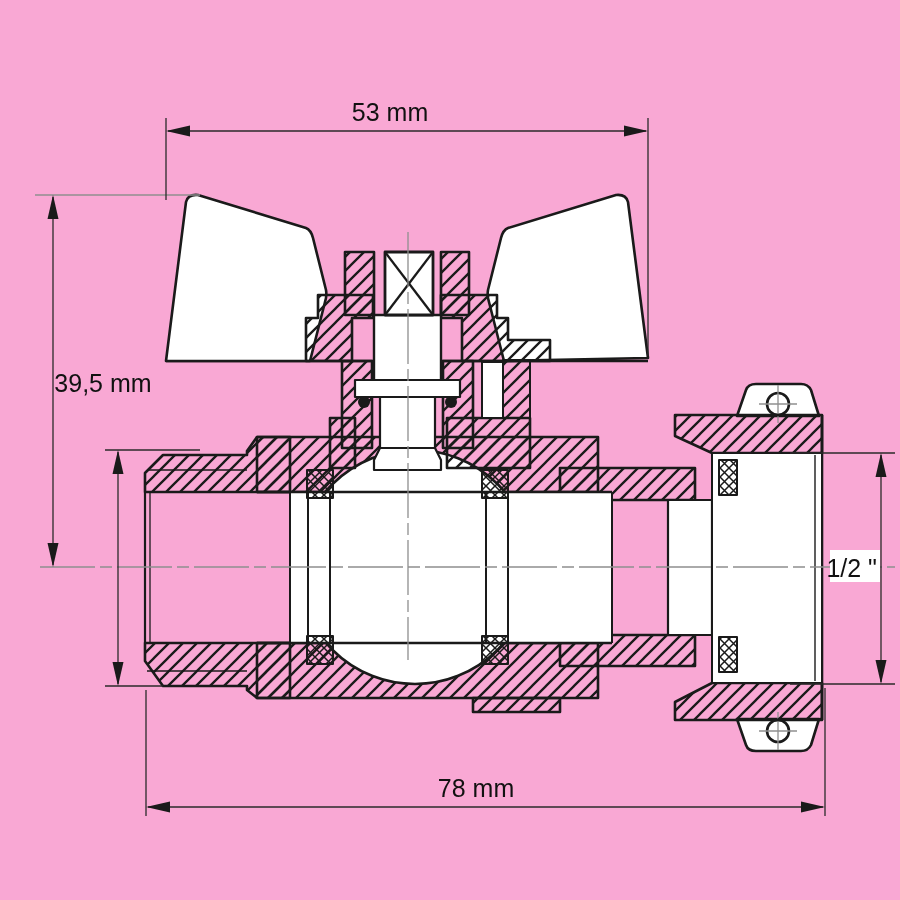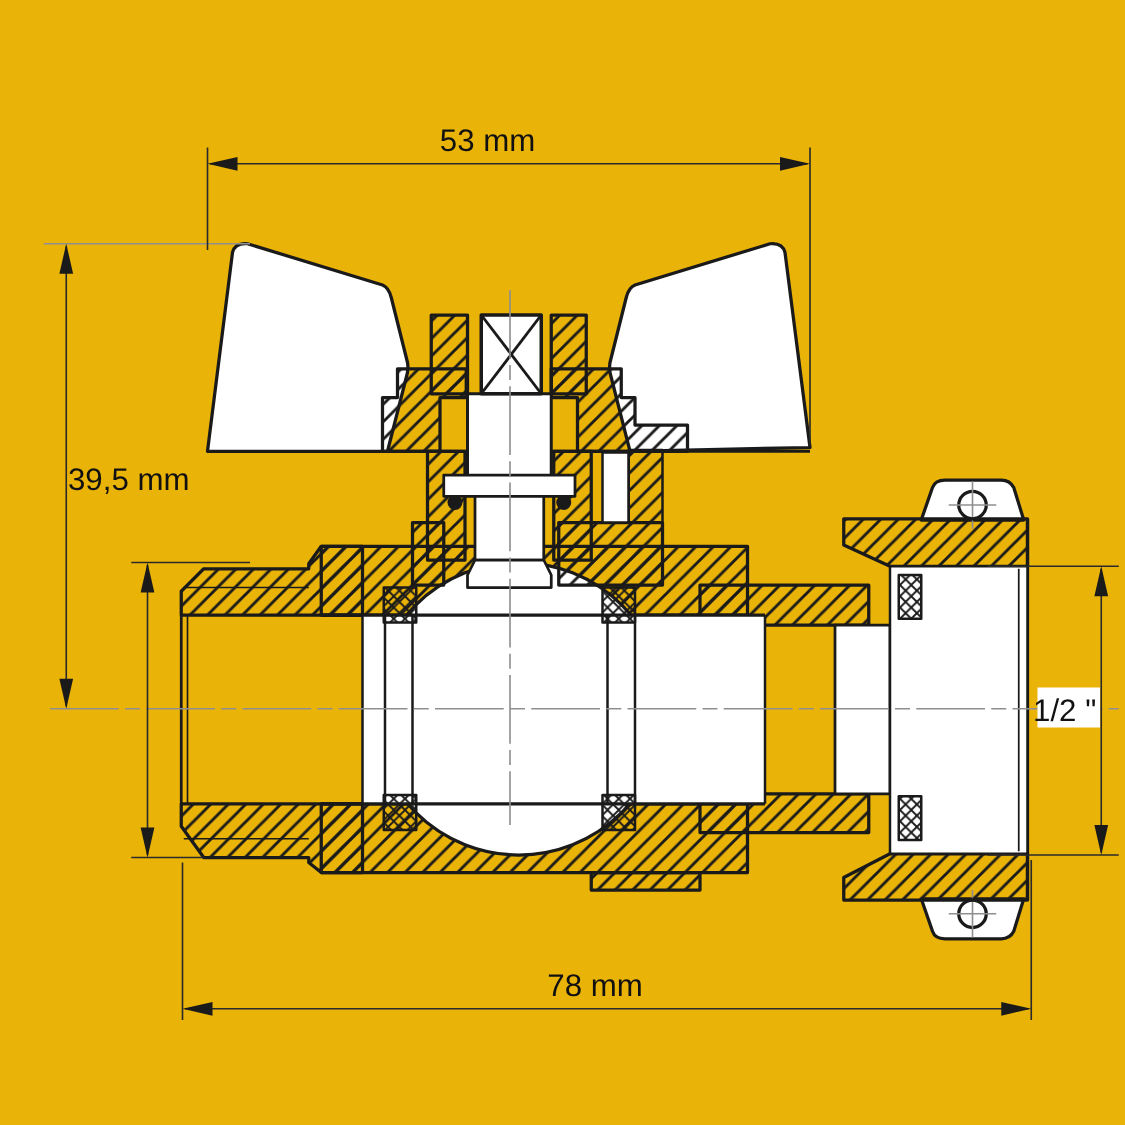--- a/index.html
+++ b/index.html
@@ -1,16 +1,16 @@
 <!DOCTYPE html>
 <html><head>
 <meta charset="utf-8">
 <style>
   html,body{margin:0;padding:0;background:#fff;}
-  .stage{position:relative;width:900px;height:900px;background:#eab308;overflow:hidden;
+  .stage{position:relative;width:900px;height:900px;background:#f9a8d4;overflow:hidden;
          font-family:"Liberation Sans", sans-serif;}
   svg{display:block;}
   text.dim{font-family:"Liberation Sans", sans-serif;font-size:25px;fill:#111;}
 </style>
 </head>
 <body>
 
 <div class="stage">
 <svg width="900" height="900" viewBox="0 0 900 900" xmlns="http://www.w3.org/2000/svg">
   <defs>

